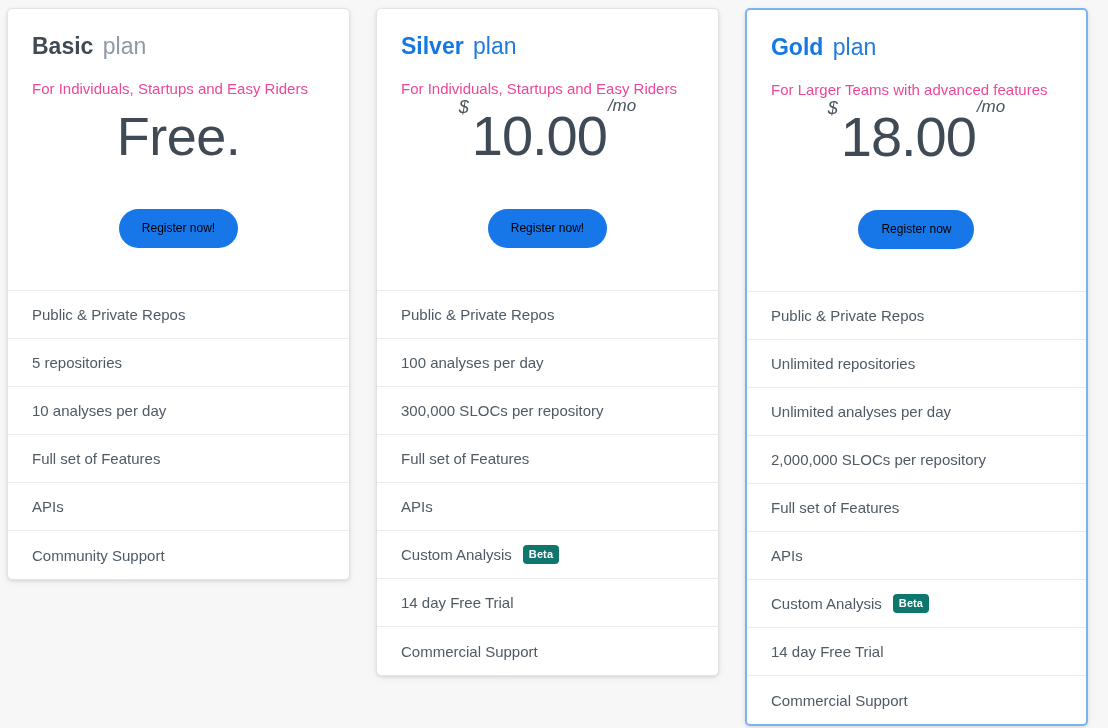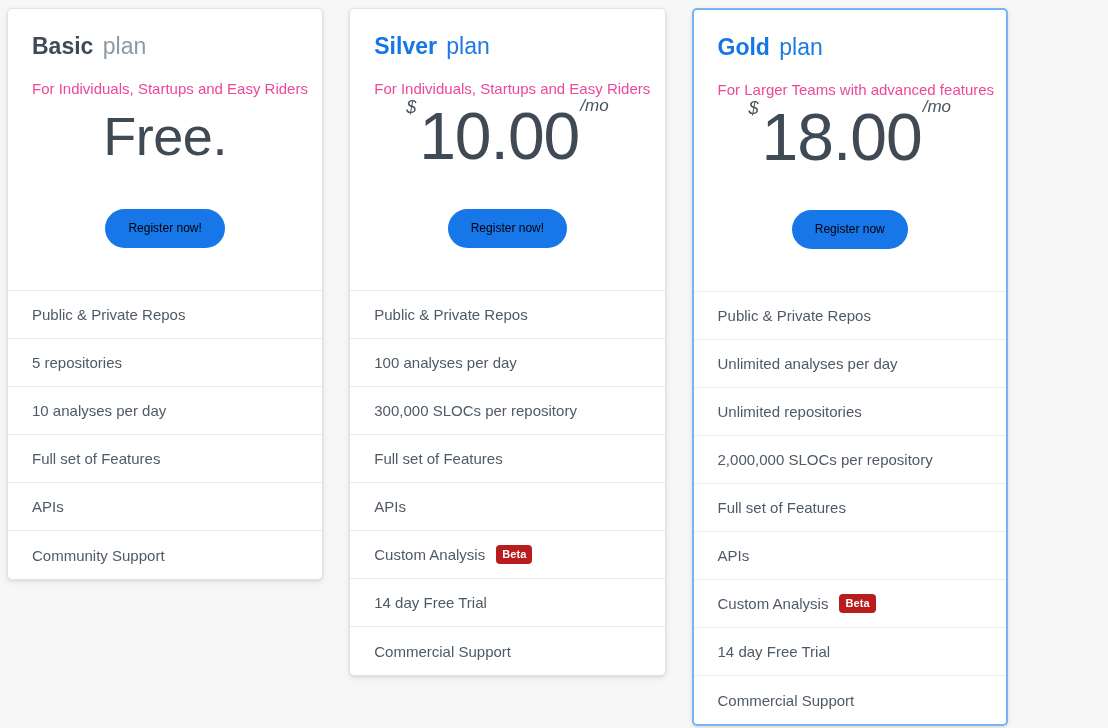--- a/index.html
+++ b/index.html
@@ -7,21 +7,21 @@
   html, body {
     width: 1108px;
     height: 728px;
     background: #f7f7f7;
     font-family: "Liberation Sans", sans-serif;
     overflow: hidden;
   }
 
   .pricing-wrap {
     position: relative;
-    width: 1008px;
+    width: 1088px;
     height: 728px;
     display: flex;
     align-items: flex-start;
     justify-content: flex-start;
     padding: 8px 0 0 7px;
     gap: 26px;
   }
 
   .plan-card {
     width: 348px;
@@ -79,21 +79,21 @@
   .price-currency {
     font-size: 18px;
     font-style: italic;
     line-height: 1;
     position: relative;
     top: -9px;
     margin-right: 3px;
     color: #4a545e;
   }
   .price-main {
-    font-size: 66px;
+    font-size: 56px;
     line-height: 58px;
     font-weight: 400;
     letter-spacing: -1px;
     color: #3f4a54;
   }
   .price-period {
     font-size: 17px;
     font-style: italic;
     line-height: 1;
     position: relative;
@@ -141,21 +141,21 @@
     border-bottom: 1px solid #e9ebed;
     font-size: 15px;
     color: #4f5a65;
     white-space: nowrap;
   }
   .feature-item:last-child { border-bottom: none; }
 
   .beta-badge {
     display: inline-block;
     margin-left: 11px;
-    background: #b91c1c;
+    background: #0f766e;
     color: #ffffff;
     font-size: 11px;
     font-weight: 700;
     line-height: 12px;
     padding: 3px 6px 4px 6px;
     border-radius: 4px;
     letter-spacing: 0.1px;
   }
 </style>
 </head>
@@ -255,24 +255,24 @@
       </div>
       <div class="cta-row">
         <button class="cta-button">Register now</button>
       </div>
     </div>
     <ul class="feature-list">
       <li class="feature-item">
           <span>Public &amp; Private Repos</span>
         </li>
       <li class="feature-item">
+          <span>Unlimited repositories</span>
+        </li>
+      <li class="feature-item">
           <span>Unlimited analyses per day</span>
-        </li>
-      <li class="feature-item">
-          <span>Unlimited repositories</span>
         </li>
       <li class="feature-item">
           <span>2,000,000 SLOCs per repository</span>
         </li>
       <li class="feature-item">
           <span>Full set of Features</span>
         </li>
       <li class="feature-item">
           <span>APIs</span>
         </li>

